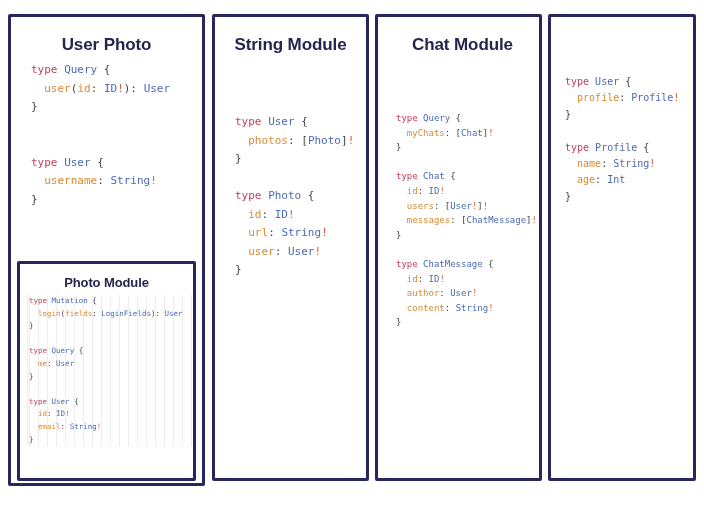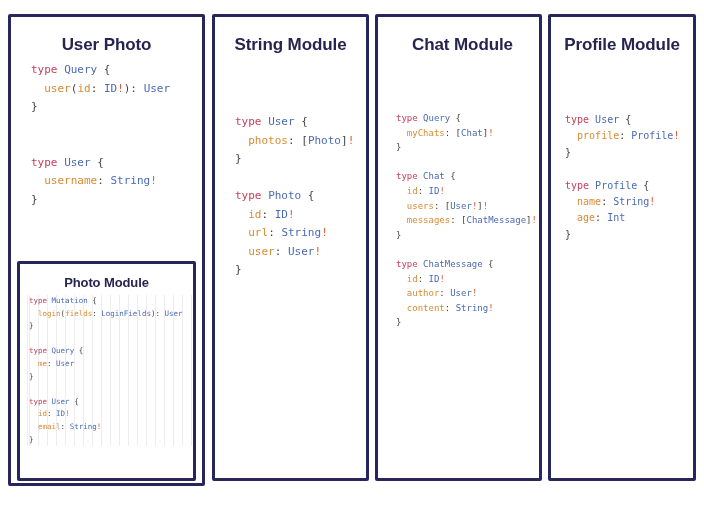--- a/index.html
+++ b/index.html
@@ -103,17 +103,16 @@
     <div class="card-title">String Module</div>
     <div class="code" style="margin-top:58px;"><div><span class="k">type </span><span class="t">User</span><span class="p"> {</span></div><div><span class="p">  </span><span class="f">photos</span><span class="p">: [</span><span class="t">Photo</span><span class="p">]</span><span class="b">!</span></div><div><span class="p">}</span></div><div>&nbsp;</div><div><span class="k">type </span><span class="t">Photo</span><span class="p"> {</span></div><div><span class="p">  </span><span class="f">id</span><span class="p">: </span><span class="t">ID</span><span class="b">!</span></div><div><span class="p">  </span><span class="f">url</span><span class="p">: </span><span class="t">String</span><span class="b">!</span></div><div><span class="p">  </span><span class="f">user</span><span class="p">: </span><span class="t">User</span><span class="b">!</span></div><div><span class="p">}</span></div></div>
   </div>
 
   <div class="card" id="card-chat" style="left:375px; top:14px; width:167px; height:467px;padding-left:8px;">
     <div class="card-title">Chat Module</div>
     <div class="code" style="margin-top:56px;"><div><span class="k">type </span><span class="t">Query</span><span class="p"> {</span></div><div><span class="p">  </span><span class="f">myChats</span><span class="p">: [</span><span class="t">Chat</span><span class="p">]</span><span class="b">!</span></div><div><span class="p">}</span></div><div>&nbsp;</div><div><span class="k">type </span><span class="t">Chat</span><span class="p"> {</span></div><div><span class="p">  </span><span class="f">id</span><span class="p">: </span><span class="t">ID</span><span class="b">!</span></div><div><span class="p">  </span><span class="f">users</span><span class="p">: [</span><span class="t">User</span><span class="b">!</span><span class="p">]</span><span class="b">!</span></div><div><span class="p">  </span><span class="f">messages</span><span class="p">: [</span><span class="t">ChatMessage</span><span class="p">]</span><span class="b">!</span></div><div><span class="p">}</span></div><div>&nbsp;</div><div><span class="k">type </span><span class="t">ChatMessage</span><span class="p"> {</span></div><div><span class="p">  </span><span class="f">id</span><span class="p">: </span><span class="t">ID</span><span class="b">!</span></div><div><span class="p">  </span><span class="f">author</span><span class="p">: </span><span class="t">User</span><span class="b">!</span></div><div><span class="p">  </span><span class="f">content</span><span class="p">: </span><span class="t">String</span><span class="b">!</span></div><div><span class="p">}</span></div></div>
   </div>
 
   <div class="card" id="card-profile" style="left:548px; top:14px; width:148px; height:467px;">
-    <div class="card-title">Profile Module</div>
     <div class="code" style="margin-top:57px;"><div><span class="k">type </span><span class="t">User</span><span class="p"> {</span></div><div><span class="p">  </span><span class="f">profile</span><span class="p">: </span><span class="t">Profile</span><span class="b">!</span></div><div><span class="p">}</span></div><div>&nbsp;</div><div><span class="k">type </span><span class="t">Profile</span><span class="p"> {</span></div><div><span class="p">  </span><span class="f">name</span><span class="p">: </span><span class="t">String</span><span class="b">!</span></div><div><span class="p">  </span><span class="f">age</span><span class="p">: </span><span class="t">Int</span></div><div><span class="p">}</span></div></div>
   </div>
 
 </div>
 
 </body></html>

